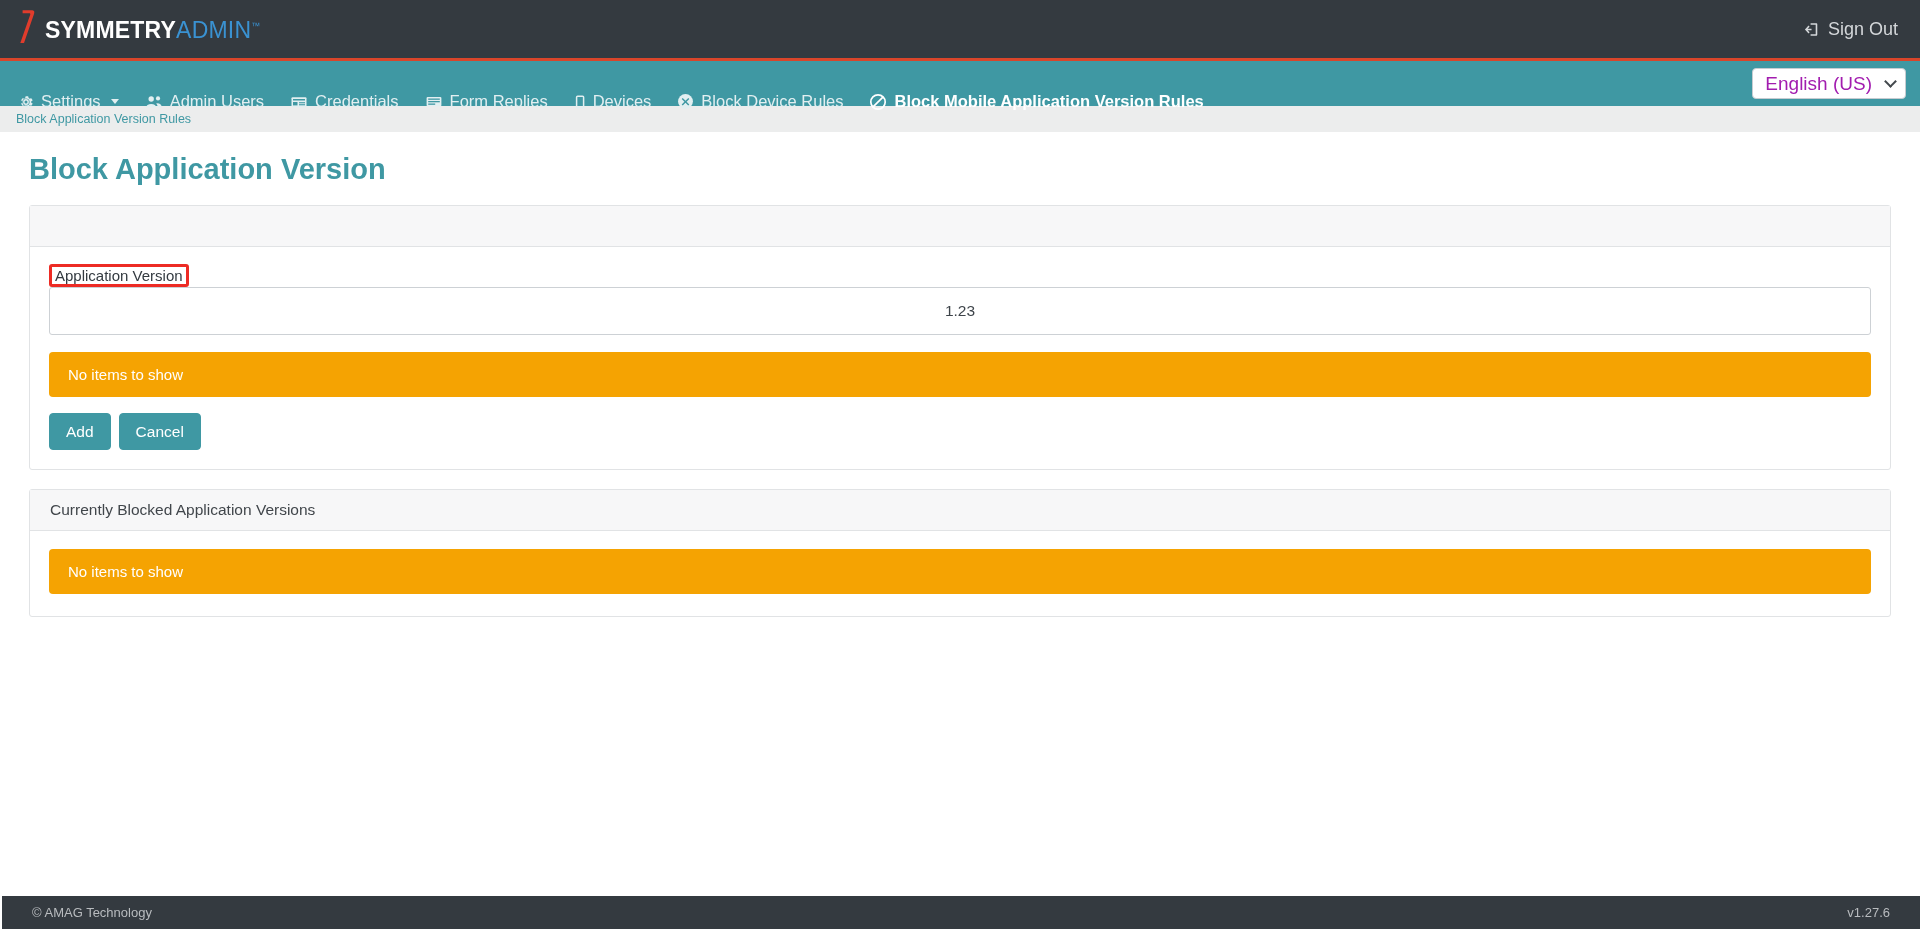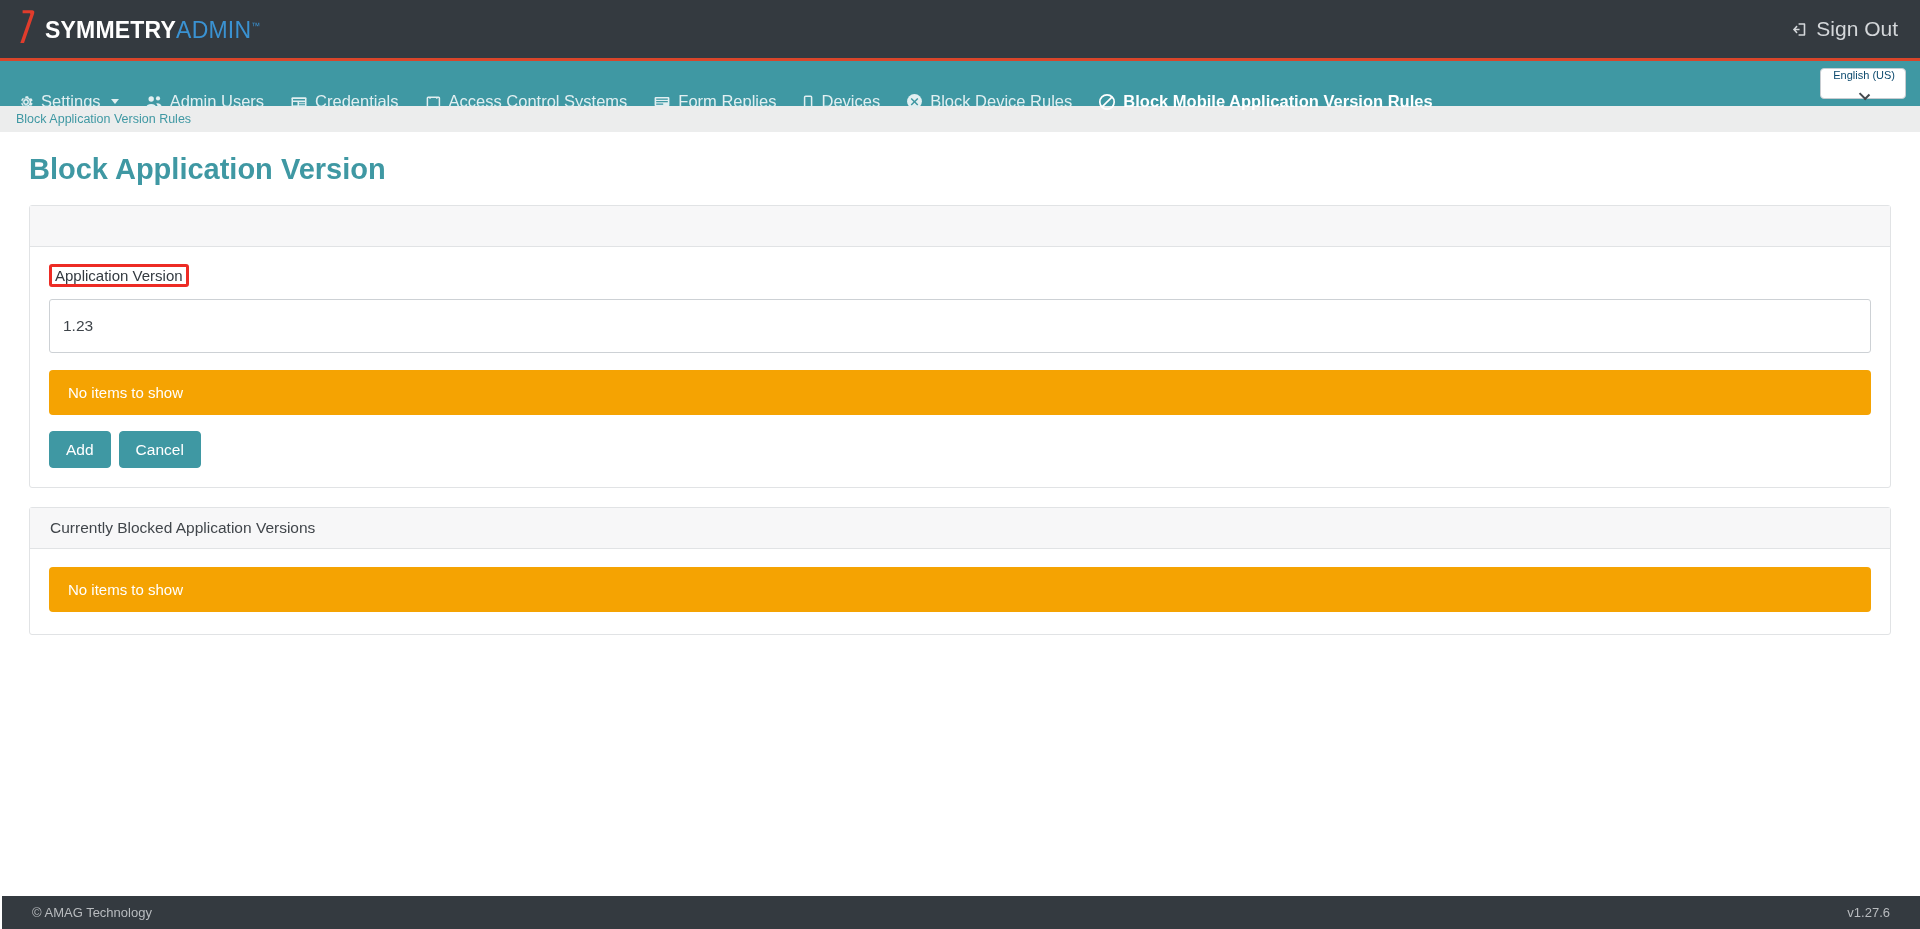--- a/index.html
+++ b/index.html
@@ -39,21 +39,21 @@
     color: #3a92d2;
     font-size: 9px;
     vertical-align: super;
     font-weight: 400;
   }
   .signout {
     display: flex;
     align-items: center;
     gap: 7px;
     color: #d4d7da;
-    font-size: 21px;
+    font-size: 18px;
     cursor: pointer;
   }
   .signout svg { display: block; }
 
   
   .navbar {
     height: 45px;
     background: #3f98a3;
     display: flex;
     align-items: center;
@@ -86,24 +86,23 @@
   }
   .lang-select {
     background: #ffffff;
     border: 1px solid #c7ccd1;
     border-radius: 4px;
     height: 31px;
     display: flex;
     align-items: center;
     padding: 0 10px 0 12px;
     gap: 14px;
-    font-size: 11px;
-    color: #0c4a6e;
-    cursor: pointer;
-    flex-direction: column;
+    font-size: 19px;
+    color: #a21caf;
+    cursor: pointer;
   }
   .chev {
     width: 9px; height: 9px;
     border-right: 2px solid #43484d;
     border-bottom: 2px solid #43484d;
     transform: rotate(45deg);
     margin-top: -4px;
   }
 
   
@@ -158,30 +157,31 @@
     position: absolute;
     left: 0; top: 0; right: 0; bottom: 0;
     border: 3px solid #ed2b24;
     border-radius: 3px;
     pointer-events: none;
   }
 
   .text-input {
     display: block;
     width: 100%;
-    height: 54px;
-    margin-top: 12px;
+    height: 48px;
+    margin-top: 0;
     border: 1px solid #cdd1d5;
     border-radius: 3px;
     padding: 0 13px;
     font-size: 15.5px;
     color: #3e444a;
     font-family: "Liberation Sans", sans-serif;
     background: #ffffff;
     outline: none;
+    text-align: center;
   }
 
   .alert-warn {
     margin-top: 17px;
     background: #f5a302;
     border-radius: 4px;
     color: #ffffff;
     font-size: 15px;
     padding: 14px 19px;
   }
@@ -274,29 +274,20 @@
           <rect x="1.5" y="3.2" width="15" height="10" rx="1.1"></rect>
           <rect x="3" y="5" width="12" height="1.5" fill="#3f98a3"></rect>
           <rect x="3" y="8" width="4.5" height="3.4" fill="#3f98a3"></rect>
           <rect x="9" y="8.2" width="6" height="1.1" fill="#3f98a3"></rect>
           <rect x="9" y="10.2" width="6" height="1.1" fill="#3f98a3"></rect>
         </svg>
       </span>
       <span>Credentials</span>
     </div>
 
-    <div class="nav-item">
-      <span class="ic">
-        <svg width="17" height="16" viewBox="0 0 17 16" fill="none" stroke="#e2eff1" stroke-width="1.5">
-          <rect x="2.4" y="3.2" width="12" height="9.6" rx="0.8"></rect>
-          <path d="M5 3.2v1.6M11.8 3.2v1.6" stroke-width="1.4"></path>
-        </svg>
-      </span>
-      <span>Access Control Systems</span>
-    </div>
 
     <div class="nav-item">
       <span class="ic">
         <svg width="18" height="16" viewBox="0 0 18 16" fill="#e2eff1">
           <rect x="1.6" y="3" width="14.8" height="9.2" rx="1"></rect>
           <rect x="3.2" y="4.5" width="11.6" height="1.3" fill="#3f98a3"></rect>
           <rect x="3.2" y="7" width="11.6" height="1.3" fill="#3f98a3"></rect>
           <rect x="3.2" y="9.5" width="7" height="1.3" fill="#3f98a3"></rect>
         </svg>
       </span>

